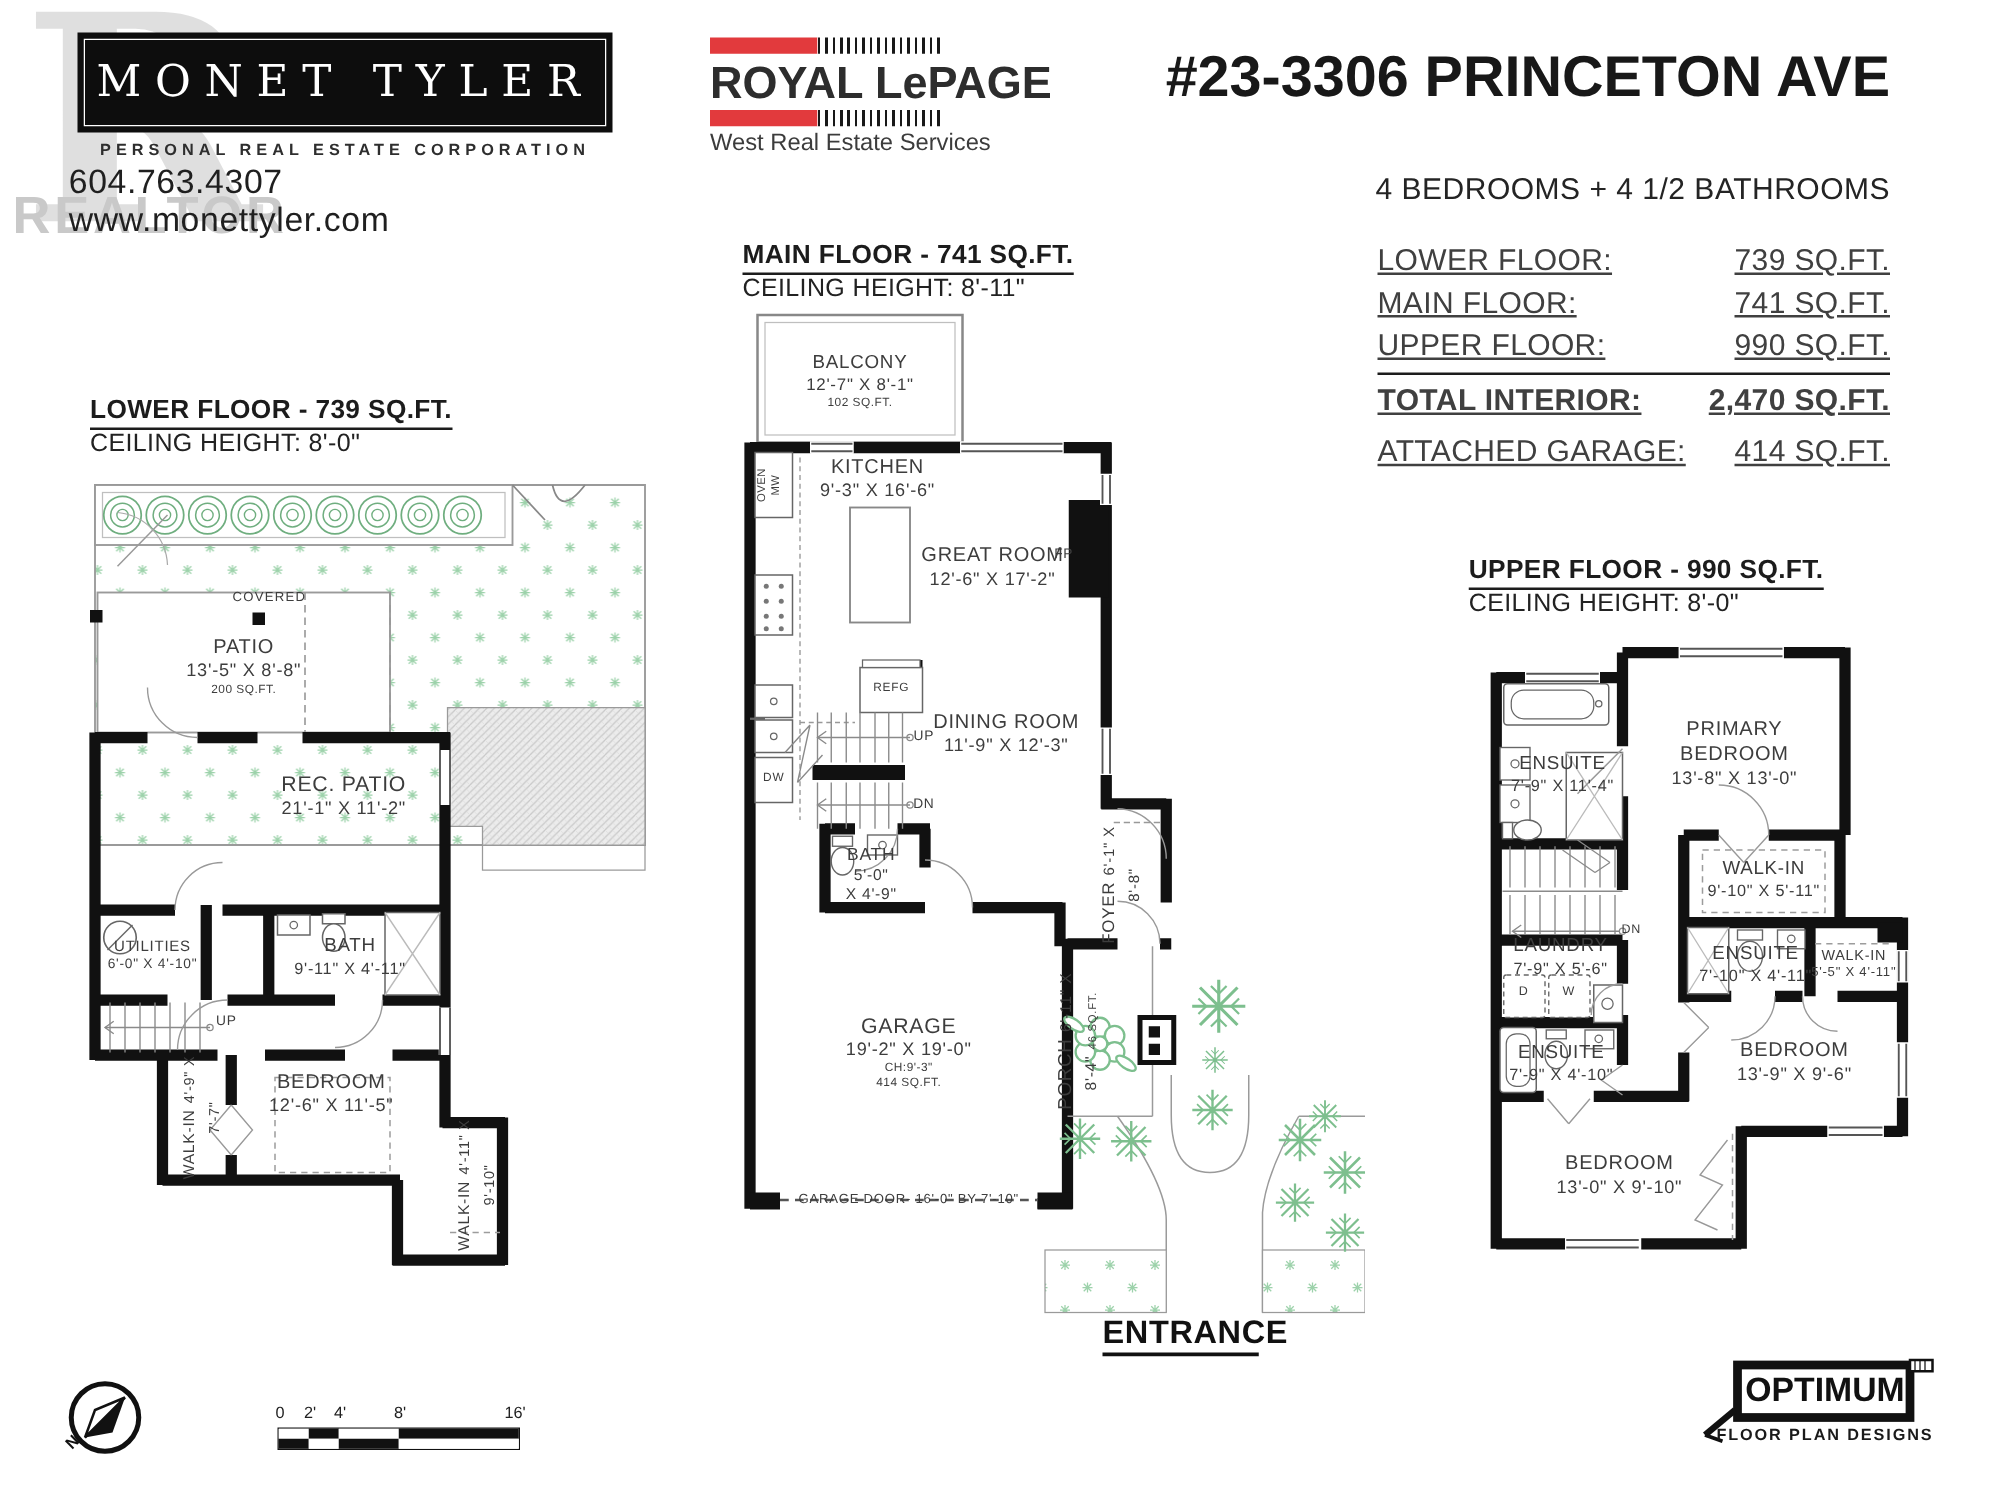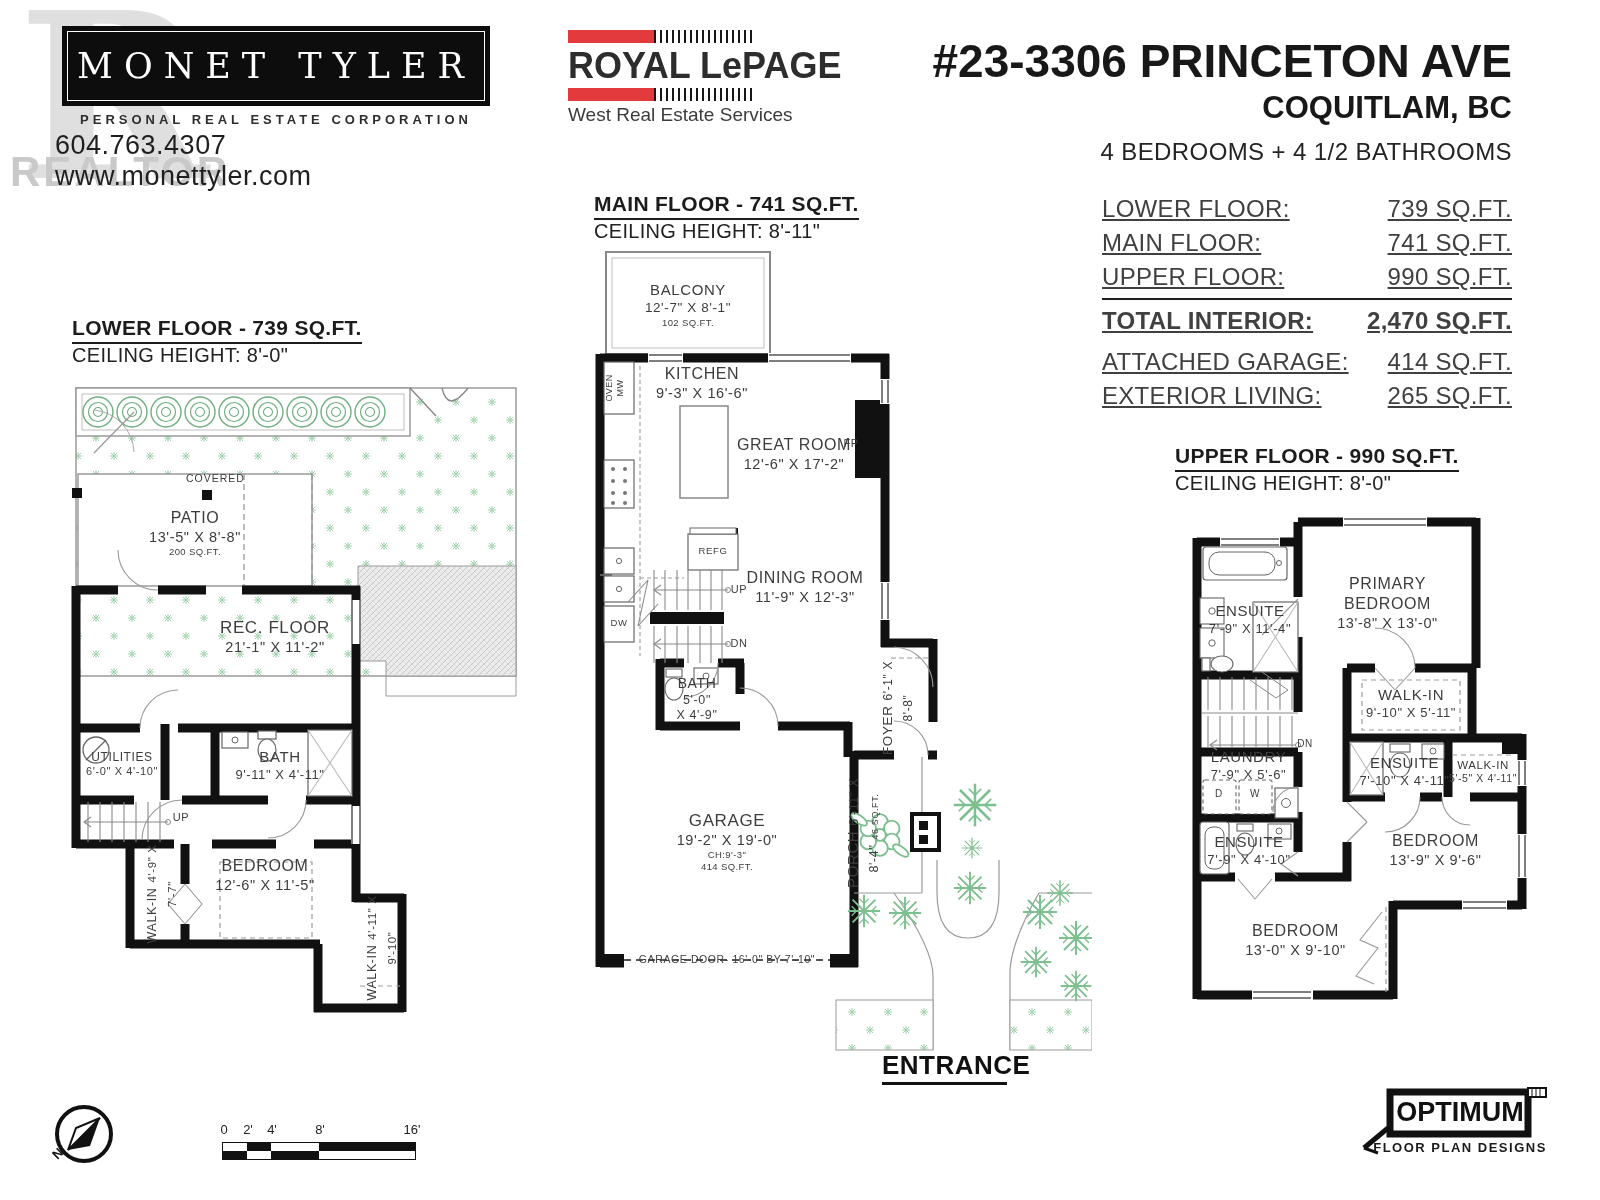--- a/index.html
+++ b/index.html
@@ -125,21 +125,20 @@
       </div>
     <div class="rlp-name">ROYAL LePAGE</div>
     <div class="rlp-bar">
         <div class="rlp-red"></div>
         <div class="rlp-stripes"></div>
       </div>
     <div class="rlp-sub">West Real Estate Services</div>
   </div>
 
   <div class="abs addr1">#23-3306 PRINCETON AVE</div>
-  <div class="abs addr2">COQUITLAM, BC</div>
   <div class="abs beds">4 BEDROOMS + 4 1/2 BATHROOMS</div>
 
   <div class="abs stats">
     <div class="stat-row">
         <span>LOWER FLOOR:</span>
         <span>739 SQ.FT.</span>
       </div>
     <div class="stat-row">
         <span>MAIN FLOOR:</span>
         <span>741 SQ.FT.</span>
@@ -150,24 +149,20 @@
       </div>
     <div class="stat-row b">
         <span>TOTAL INTERIOR:</span>
         <span>2,470 SQ.FT.</span>
       </div>
   </div>
   <div class="abs stats2">
     <div class="stat-row">
         <span>ATTACHED GARAGE:</span>
         <span>414 SQ.FT.</span>
-      </div>
-    <div class="stat-row">
-        <span>EXTERIOR LIVING:</span>
-        <span>265 SQ.FT.</span>
       </div>
   </div>
 
   <div class="abs plan" style="left:70px; top:312px; width:470px; height:740px;">
     <div class="p-title" style="left:2px; top:4px;">LOWER FLOOR - 739 SQ.FT.</div>
     <div class="p-ceil" style="left:2px; top:32px;">CEILING HEIGHT: 8'-0"</div>
     <svg class="abs" style="left:0; top:64px;" width="470" height="670" viewBox="0 0 470 670">
       <path d="M6,12 H446 V300 H6 Z" fill="url(#pat-grass)" stroke="#9a9a9a" stroke-width="1.5"></path>
       <path d="M288,190 H446 V300 H316 V285 H288 Z" fill="url(#pat-hatch)" stroke="#9a9a9a" stroke-width="1"></path>
       <path d="M316,300 V320 H446 V300" fill="none" stroke="#9a9a9a" stroke-width="1"></path>
@@ -218,21 +213,21 @@
       <path d="M112,424 A40,40 0 0 0 72,464" fill="none" stroke="#999" stroke-width="1.1"></path>
       <path d="M115,508 L98,528 L115,548 M115,508 L132,528 L115,548" fill="none" stroke="#999" stroke-width="1.1"></path>
     </svg>
     <div class="lbl xs" style="left:103px; top:160px; width:85px;">COVERED</div>
     <div class="lbl" style="left:40px; top:196px; width:170px;">
       <span class="nm">PATIO</span>
       <span class="dm">13'-5" X 8'-8"</span>
       <span class="ar">200 SQ.FT.</span>
     </div>
     <div class="lbl big" style="left:115px; top:305px; width:180px;">
-      <span class="nm">REC. FLOOR</span>
+      <span class="nm">REC. PATIO</span>
       <span class="dm">21'-1" X 11'-2"</span>
     </div>
     <div class="lbl sm" style="left:2px; top:438px; width:100px;">
       <span class="nm">UTILITIES</span>
       <span class="dm">6'-0" X 4'-10"</span>
     </div>
     <div class="lbl" style="left:145px; top:436px; width:130px;">
       <span class="nm" style="font-size:15px;">BATH</span>
       <span class="dm" style="font-size:13px;">9'-11" X 4'-11"</span>
     </div>

